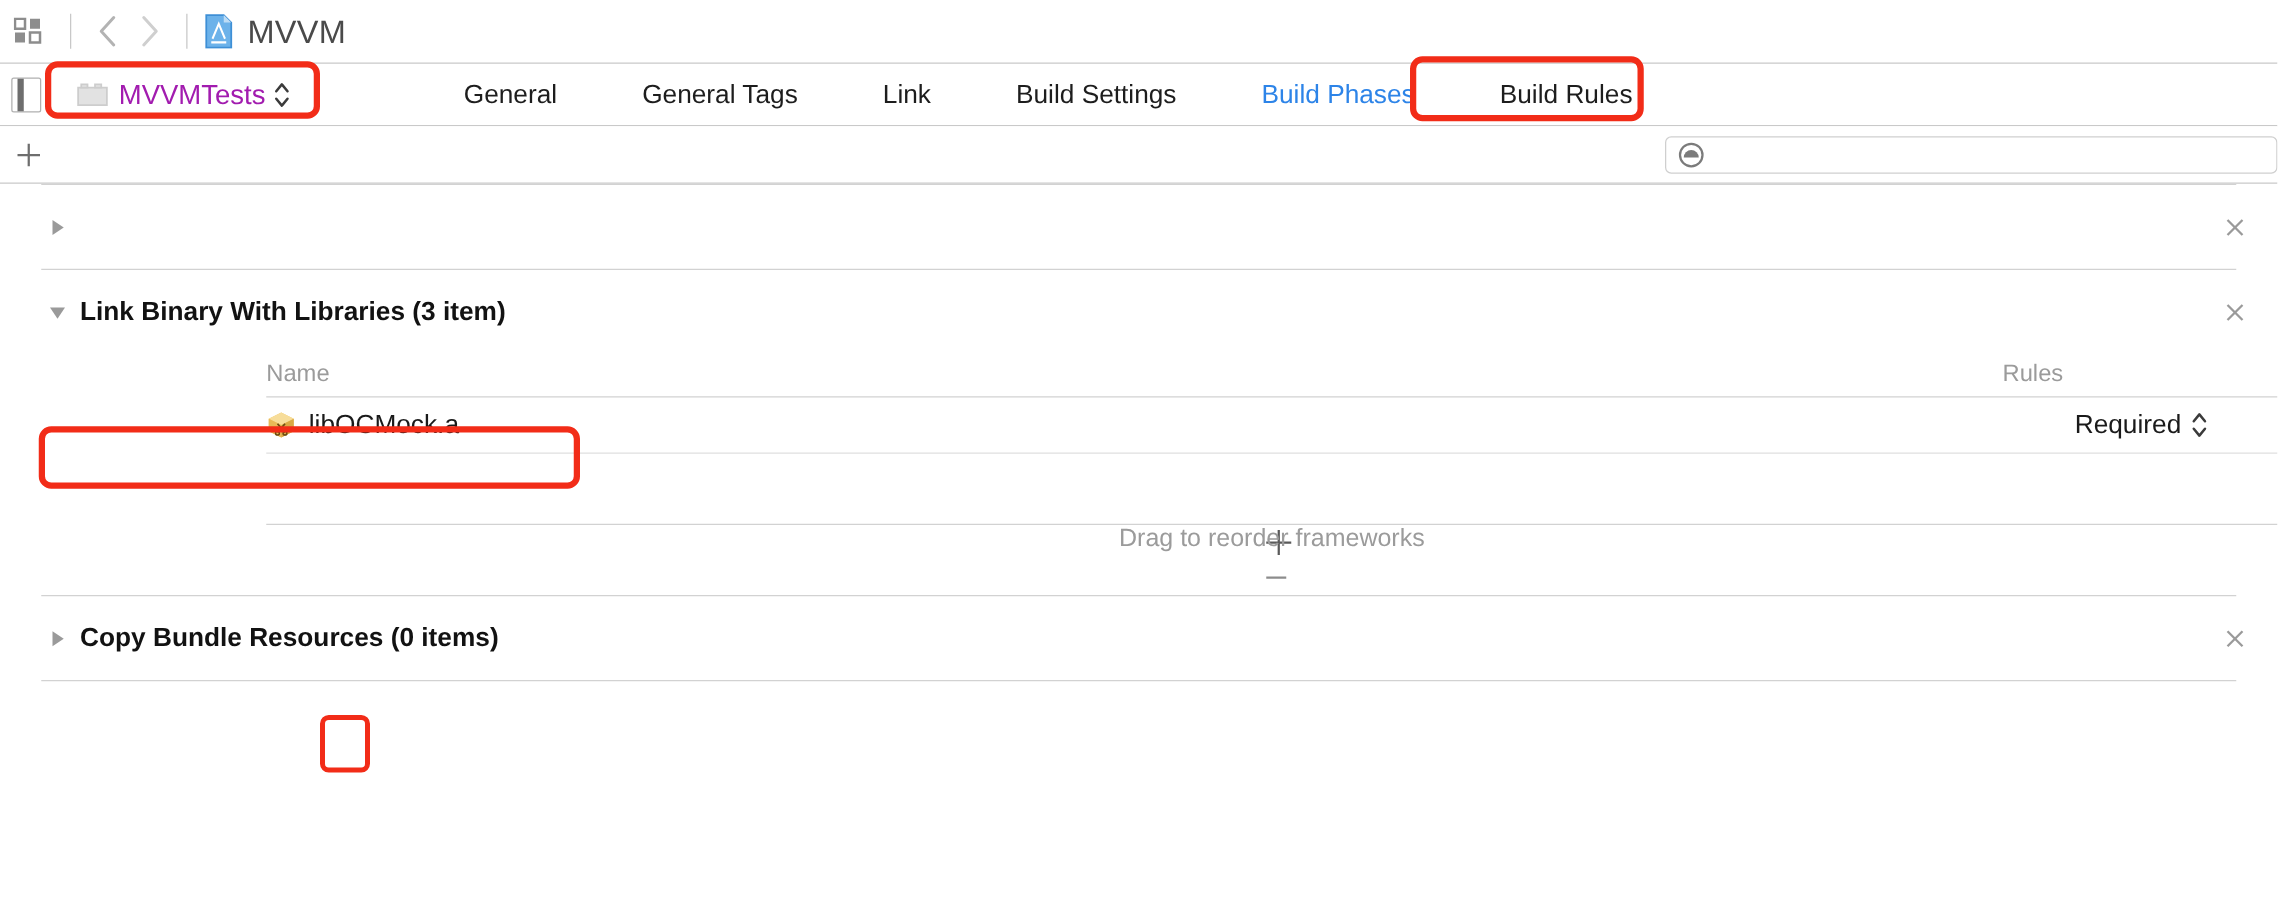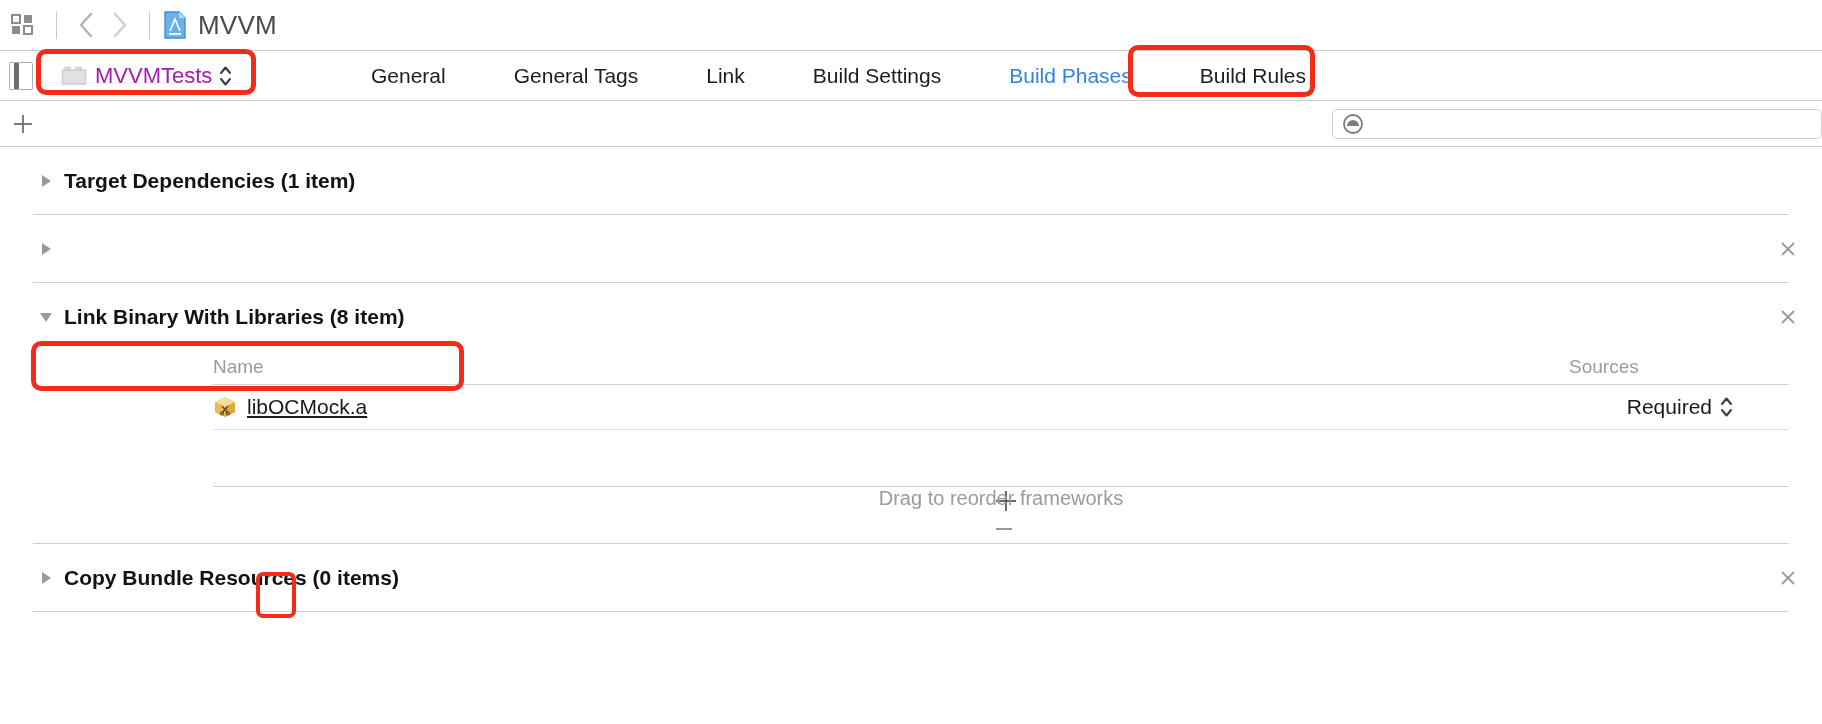--- a/index.html
+++ b/index.html
@@ -196,36 +196,36 @@
     height: 24px;
     display: flex;
     align-items: center;
     justify-content: center;
     color: #9a9a9a;
     font-size: 24px;
     line-height: 1;
   }
 
   
-  .lib-table { padding-left: 213px; padding-right: 33px; position: relative; }
+  .lib-table { padding-left: 213px; position: relative; }
   .lib-head {
     display: flex;
     align-items: center;
     height: 34px;
     border-bottom: 1px solid #d2d2d2;
   }
   .col-name { flex: 1; font-size: 19px; color: #9b9b9b; }
   .col-status { font-size: 19px; color: #9b9b9b; width: 220px; text-align: left; }
   .lib-row {
     display: flex;
     align-items: center;
     height: 44px;
     border-bottom: 1px solid #e0e0e0;
   }
-  .lib-name-cell { flex: 1; display: flex; align-items: flex-end; text-decoration: underline; }
+  .lib-name-cell { flex: 1; display: flex; align-items: flex-end; }
   .lib-icon { margin-right: 10px; display: flex; align-items: center; }
   .lib-name { font-size: 21px; color: #1a1a1a; }
   .lib-status-cell {
     width: 220px;
     display: flex;
     align-items: center;
     justify-content: flex-end;
     padding-right: 56px;
     box-sizing: border-box;
   }
@@ -356,64 +356,56 @@
         <circle cx="11" cy="11" r="9" fill="none" stroke="#7b7b7b" stroke-width="1.8"></circle>
         <path d="M5,13 a6,6 0 0 1 12,0 Z" fill="#7b7b7b"></path>
       </svg>
     </span>
     <span class="search-input-text" title=""></span>
   </div>
 </div>
 
 <div class="phases">
 
+  <div class="phase-sep"></div>
+
   <div class="phase-row">
     <span class="disclosure">
       <svg width="16" height="16" viewBox="0 0 16 16">
           <polygon points="4,2 13,8 4,14" fill="#9a9a9a"></polygon>
         </svg>
     </span>
-    <span class="phase-title">Target Dependencies (1 item)</span>
-  </div>
-  <div class="phase-sep"></div>
-
-  <div class="phase-row">
-    <span class="disclosure">
-      <svg width="16" height="16" viewBox="0 0 16 16">
-          <polygon points="4,2 13,8 4,14" fill="#9a9a9a"></polygon>
-        </svg>
-    </span>
     <span class="phase-close">
       <svg width="20" height="20" viewBox="0 0 20 20">
         <line x1="4" y1="4" x2="16" y2="16" stroke="#9a9a9a" stroke-width="1.8"></line>
         <line x1="16" y1="4" x2="4" y2="16" stroke="#9a9a9a" stroke-width="1.8"></line>
       </svg>
     </span>
   </div>
   <div class="phase-sep"></div>
 
   <div class="phase-row">
     <span class="disclosure">
       <svg width="16" height="16" viewBox="0 0 16 16">
           <polygon points="2,4 14,4 8,13" fill="#9a9a9a"></polygon>
         </svg>
     </span>
-    <span class="phase-title">Link Binary With Libraries (8 item)</span>
+    <span class="phase-title">Link Binary With Libraries (3 item)</span>
     <span class="phase-close">
       <svg width="20" height="20" viewBox="0 0 20 20">
         <line x1="4" y1="4" x2="16" y2="16" stroke="#9a9a9a" stroke-width="1.8"></line>
         <line x1="16" y1="4" x2="4" y2="16" stroke="#9a9a9a" stroke-width="1.8"></line>
       </svg>
     </span>
   </div>
 
   <div class="lib-table">
     <div class="lib-head">
       <div class="col-name">Name</div>
-      <div class="col-status">Sources</div>
+      <div class="col-status">Rules</div>
     </div>
 
     <div class="lib-row">
       <div class="lib-name-cell">
         <span class="lib-icon">
           <svg width="24" height="24" viewBox="0 0 24 24">
             <polygon points="12,2 22,7 22,17 12,22 2,17 2,7" fill="#f3c96b" stroke="#c9a košili" stroke-width="0"></polygon>
             <polygon points="12,2 22,7 12,12 2,7" fill="#f7dd9a"></polygon>
             <polygon points="2,7 12,12 12,22 2,17" fill="#e8b957"></polygon>
             <polygon points="22,7 12,12 12,22 22,17" fill="#d9a945"></polygon>

